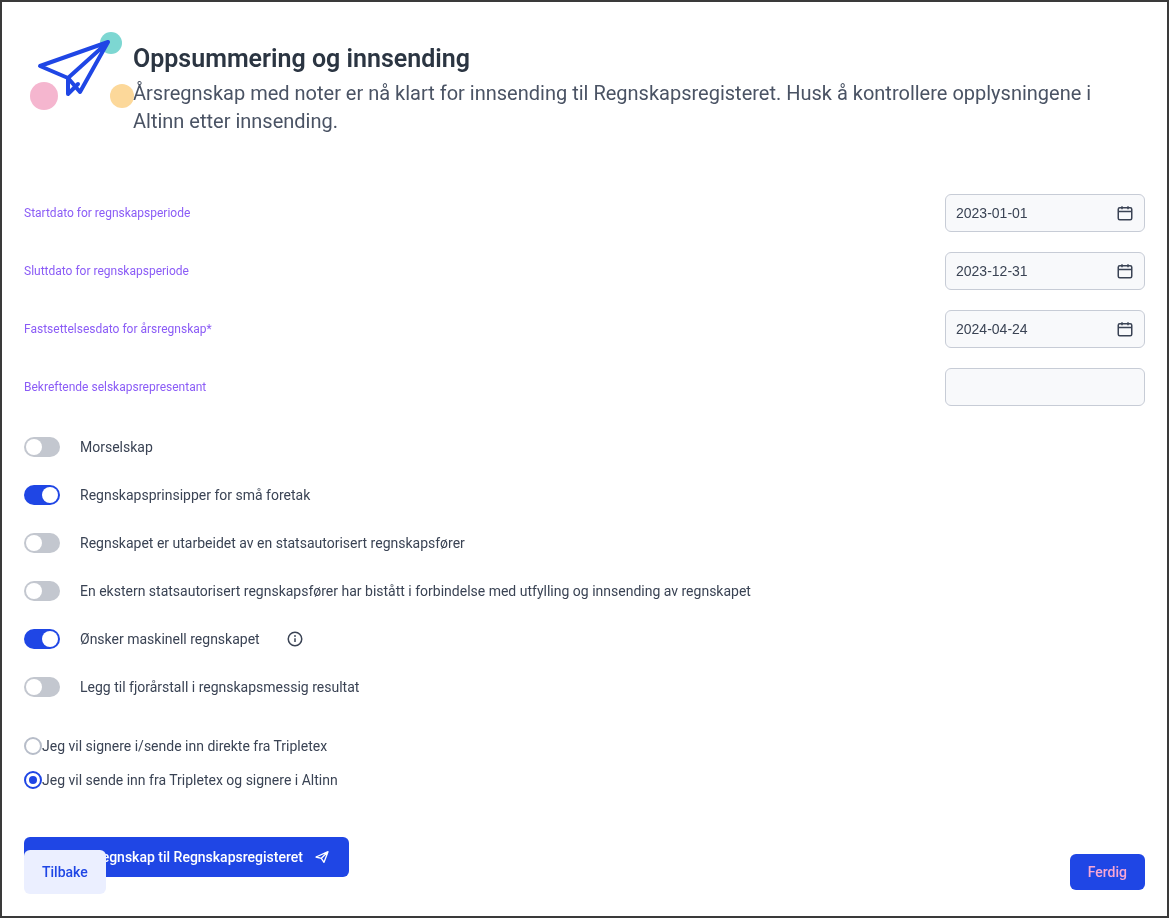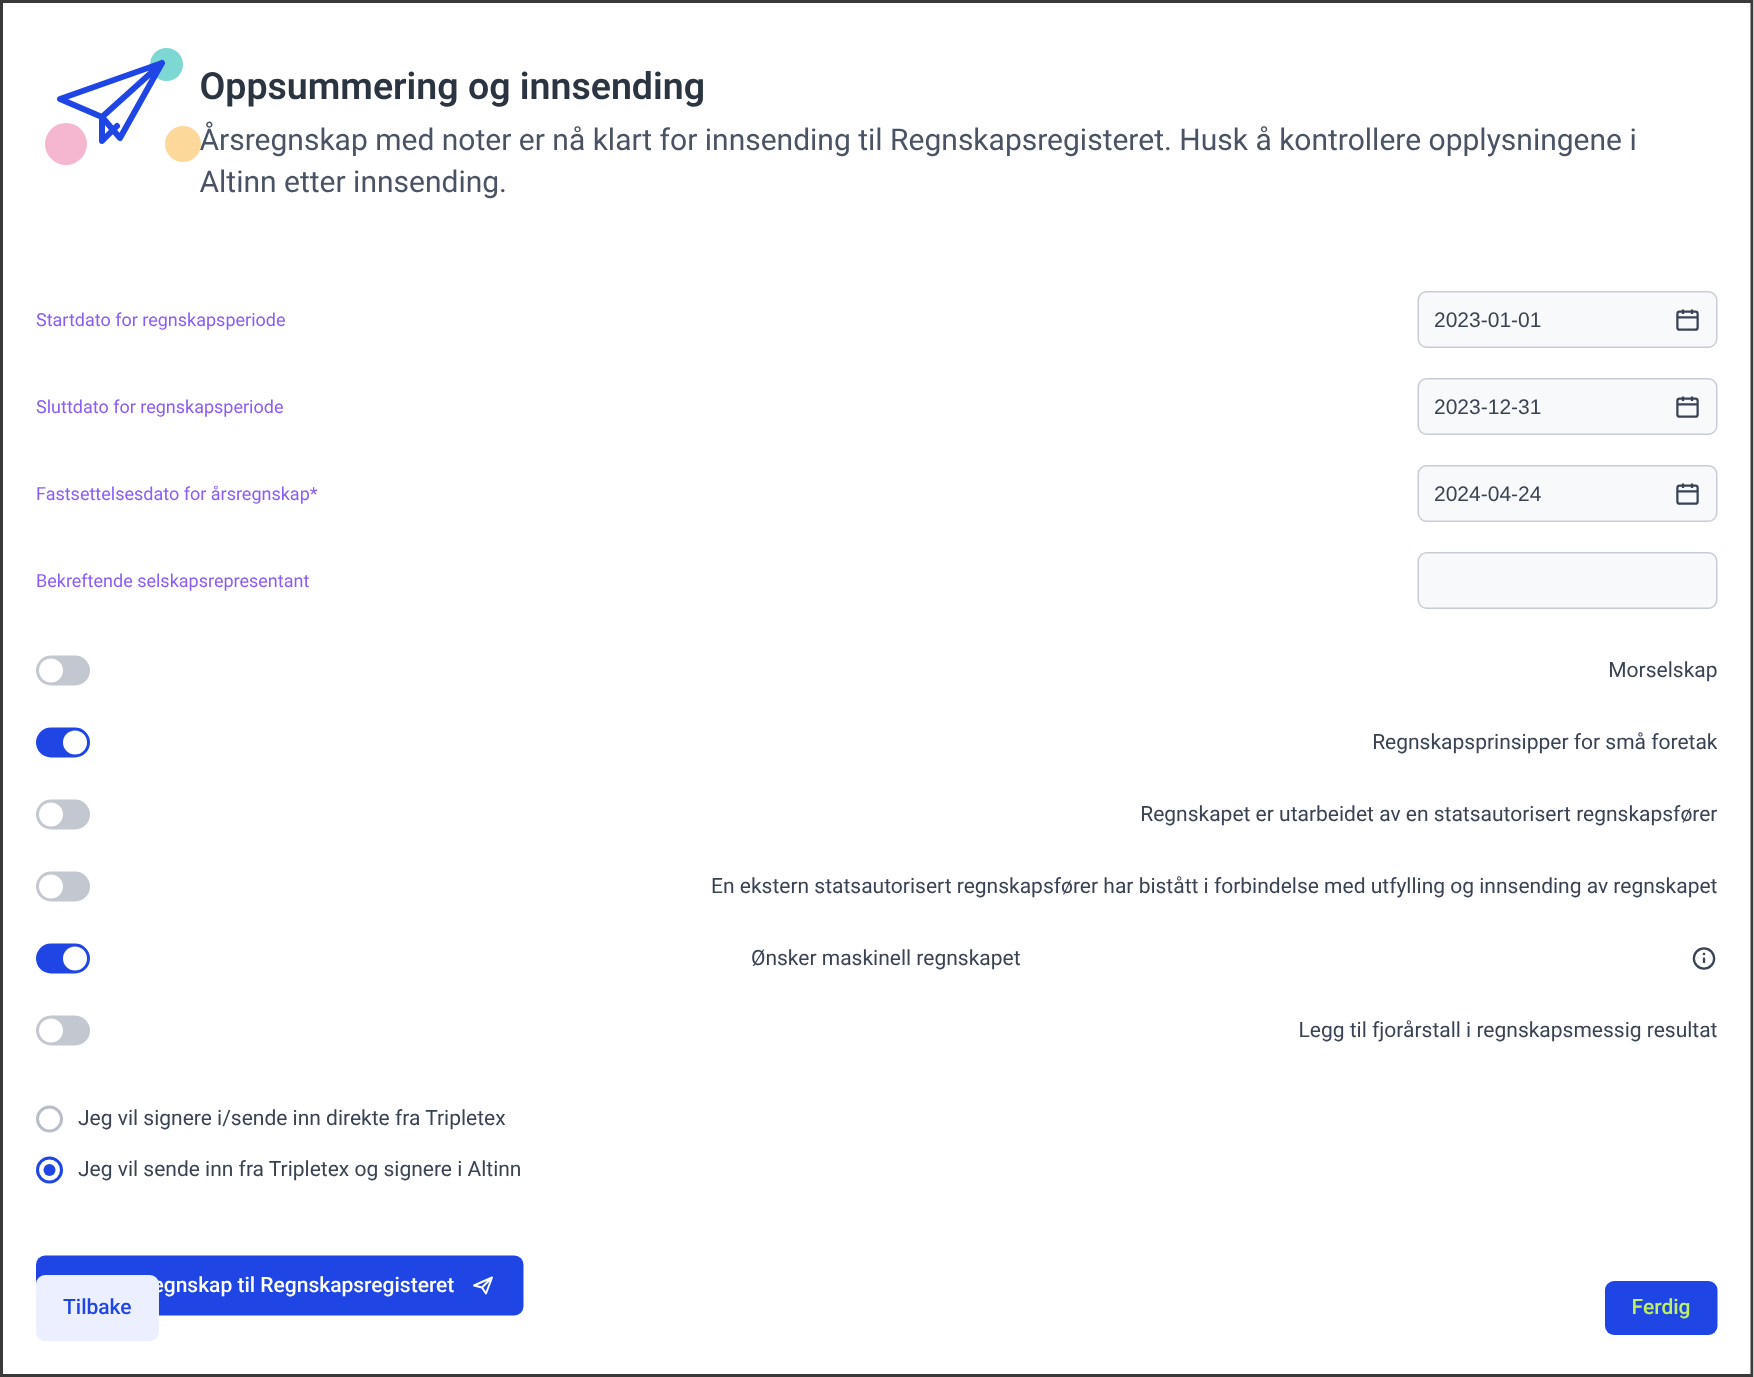--- a/index.html
+++ b/index.html
@@ -113,24 +113,23 @@
       color: #3a4354;
       font-family: Liberation Sans, sans-serif;
     }
     .cal-icon {
       flex-shrink: 0;
       margin-left: 6px;
     }
     .toggle-row {
       display: flex;
       align-items: center;
-      gap: 0;
+      gap: 20px;
       margin-top: 26px;
       margin-bottom: 0;
-      justify-content: space-between;
     }
     .toggle-row + .toggle-row {
       margin-top: 28px;
     }
     .toggle {
       width: 36px;
       height: 20px;
       border-radius: 10px;
       position: relative;
       cursor: pointer;
@@ -163,21 +162,20 @@
     .info-icon {
       display: inline-flex;
       margin-left: 6px;
     }
     .radio-section {
       margin-top: 40px;
     }
     .radio-row {
       display: flex;
       align-items: center;
-      gap: 10px;
       margin-bottom: 16px;
     }
     .radio {
       width: 18px;
       height: 18px;
       border: 2px solid #b7bdc9;
       border-radius: 50%;
       position: relative;
       cursor: pointer;
       flex-shrink: 0;
@@ -229,21 +227,21 @@
       border: none;
       border-radius: 6px;
       padding: 14px 18px;
       font-size: 14px;
       font-weight: 500;
       cursor: pointer;
       font-family: inherit;
     }
     .done-btn {
       background: #1f46e5;
-      color: #bef264;
+      color: #f9a8d4;
       border: none;
       border-radius: 6px;
       padding: 10px 18px;
       font-size: 14px;
       font-weight: 500;
       cursor: pointer;
       font-family: inherit;
     }
     .fields {
       display: flex;

